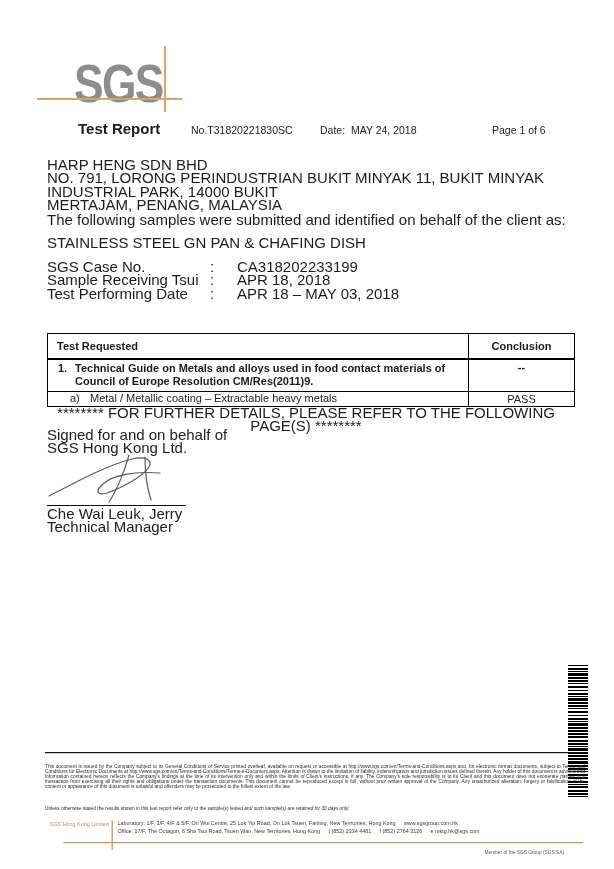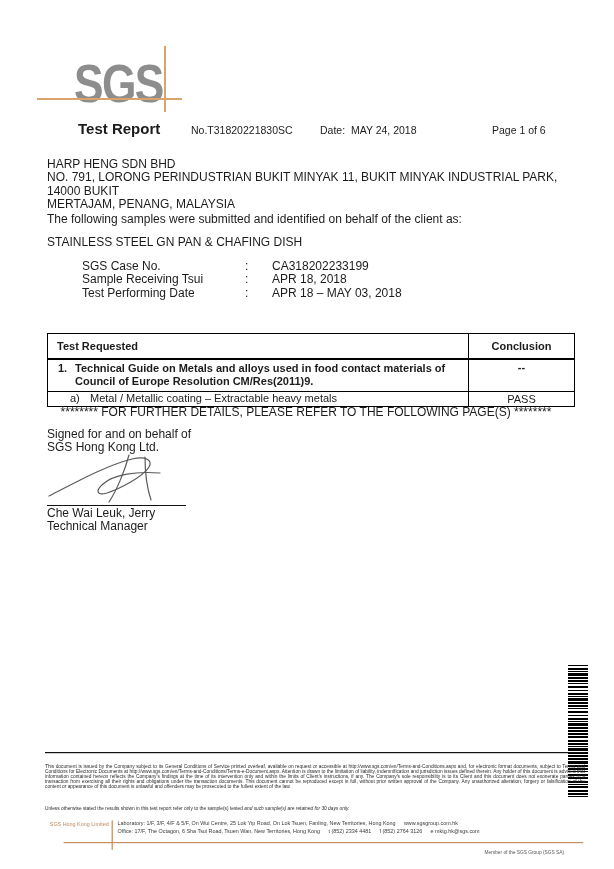--- a/index.html
+++ b/index.html
@@ -17,25 +17,25 @@
   }
   .logo-hline{position:absolute;left:37px;top:98px;width:145px;height:1.5px;background:#d9a36c;}
   .logo-vline{position:absolute;left:164px;top:46px;width:1.5px;height:66px;background:#d9a36c;}
   
   .report-title{position:absolute;left:78px;top:120px;font-size:15px;font-weight:bold;}
   .hmeta{position:absolute;top:124px;font-size:10.5px;text-align:right;}
   .report-no{left:191px;}
   .report-date{left:320px;}
   .report-page{left:492px;}
   
-  .body-text{font-size:12px;line-height:13.4px;}
+  .body-text{font-size:15px;line-height:13.4px;}
   .client-block{left:47px;top:158px;width:530px;}
   .intro-line{left:47px;top:213px;}
   .sample-name{left:47px;top:236px;}
-  .case-details{left:47px;top:260px;margin-left:35px;}
+  .case-details{left:47px;top:260px;}
   .case-label{display:inline-block;width:163px;}
   .case-sep{display:inline-block;width:27px;}
   
   .result-table{
     position:absolute;left:47px;top:333px;width:518px;
     border-collapse:collapse;font-size:11px;table-layout:fixed;
   }
   .result-table td{border:1px solid #000;padding:0;vertical-align:top;}
   .result-table .c1{width:411px;}
   .result-table .c2{width:105px;text-align:center;}

